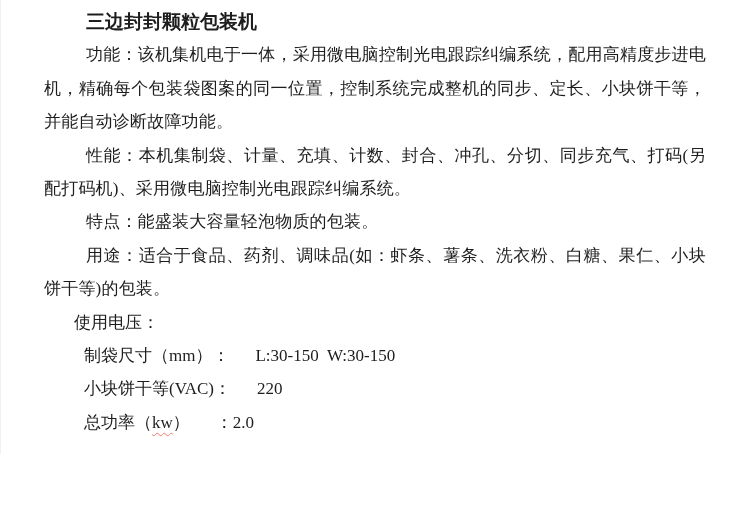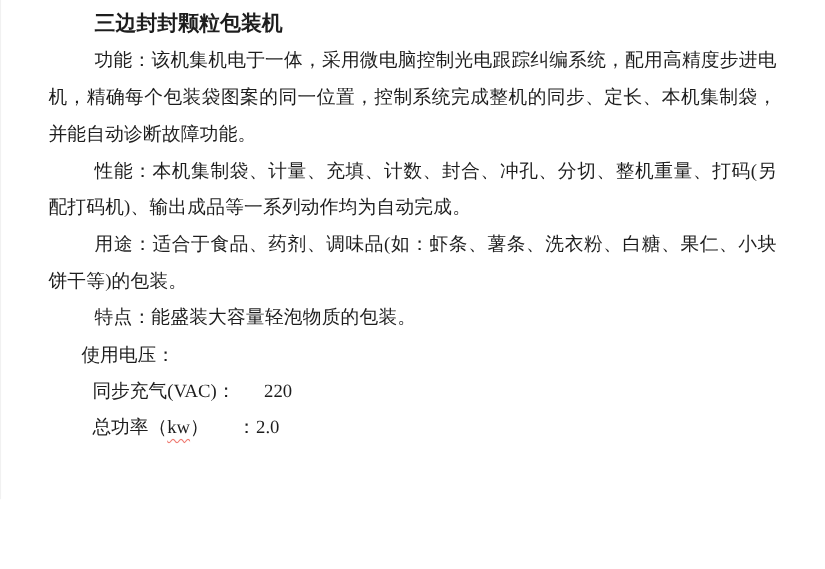--- a/index.html
+++ b/index.html
@@ -66,33 +66,34 @@
   }
 </style>
 </head>
 <body>
 
 <div class="page">
   <div class="content">
 
     <h1 class="doc-title">三边封封颗粒包装机</h1>
 
-    <p class="para">功能：该机集机电于一体，采用微电脑控制光电跟踪纠编系统，配用高精度步进电机，精确每个包装袋图案的同一位置，控制系统完成整机的同步、定长、本机集制袋，并能自动诊断故障功能。</p>
+    <p class="para">功能：该机集机电于一体，采用微电脑控制光电跟踪纠编系统，配用高精度步进电机，精确每个包装袋图案的同一位置，控制系统完成整机的同步、定长、小块饼干等，并能自动诊断故障功能。</p>
 
-    <p class="para">性能：本机集制袋、计量、充填、计数、封合、冲孔、分切、整机重量、打码(另配打码机)、输出成品等一系列动作均为自动完成。</p>
+    <p class="para">性能：本机集制袋、计量、充填、计数、封合、冲孔、分切、同步充气、打码(另配打码机)、采用微电脑控制光电跟踪纠编系统。</p>
+
+    <p class="para">特点：能盛装大容量轻泡物质的包装。</p>
 
     <p class="para">用途：适合于食品、药剂、调味品(如：虾条、薯条、洗衣粉、白糖、果仁、小块饼干等)的包装。</p>
-
-    <p class="para">特点：能盛装大容量轻泡物质的包装。</p>
 
     <p class="specs-heading">使用电压：</p>
 
 
+    <p class="spec-row"><span class="spec-label">制袋尺寸（mm）：</span><span class="spec-value">L:30-150  W:30-150</span></p>
 
-    <p class="spec-row"><span class="spec-label">同步充气(VAC)：</span><span class="spec-value">220</span></p>
+    <p class="spec-row"><span class="spec-label">小块饼干等(VAC)：</span><span class="spec-value">220</span></p>
 
 
     <p class="spec-row"><span class="spec-label"><span>总功率（</span><span class="misspelled">kw</span><span>）</span></span><span class="spec-value">：2.0</span></p>
 
   </div>
 
   <div class="bottom-divider"></div>
 </div>
 
 </body></html>

